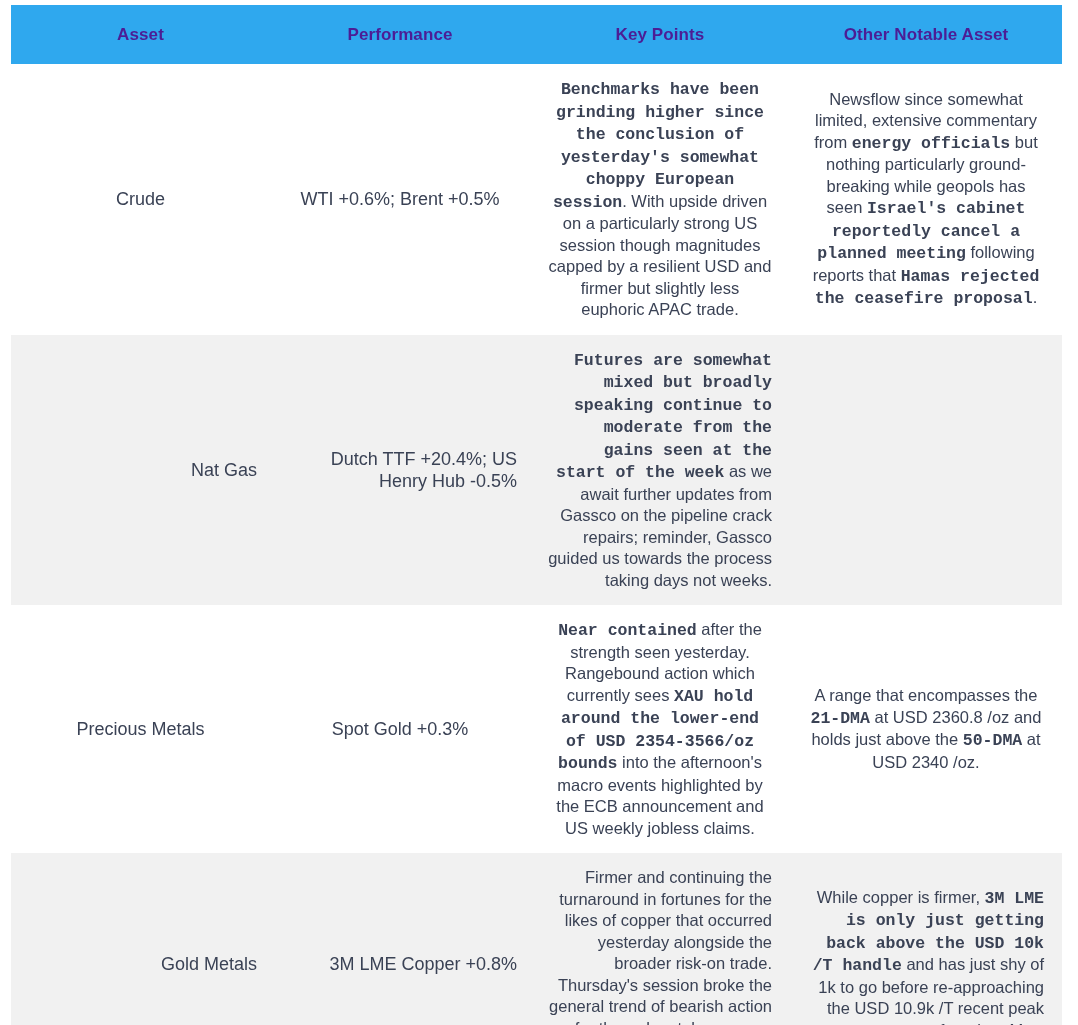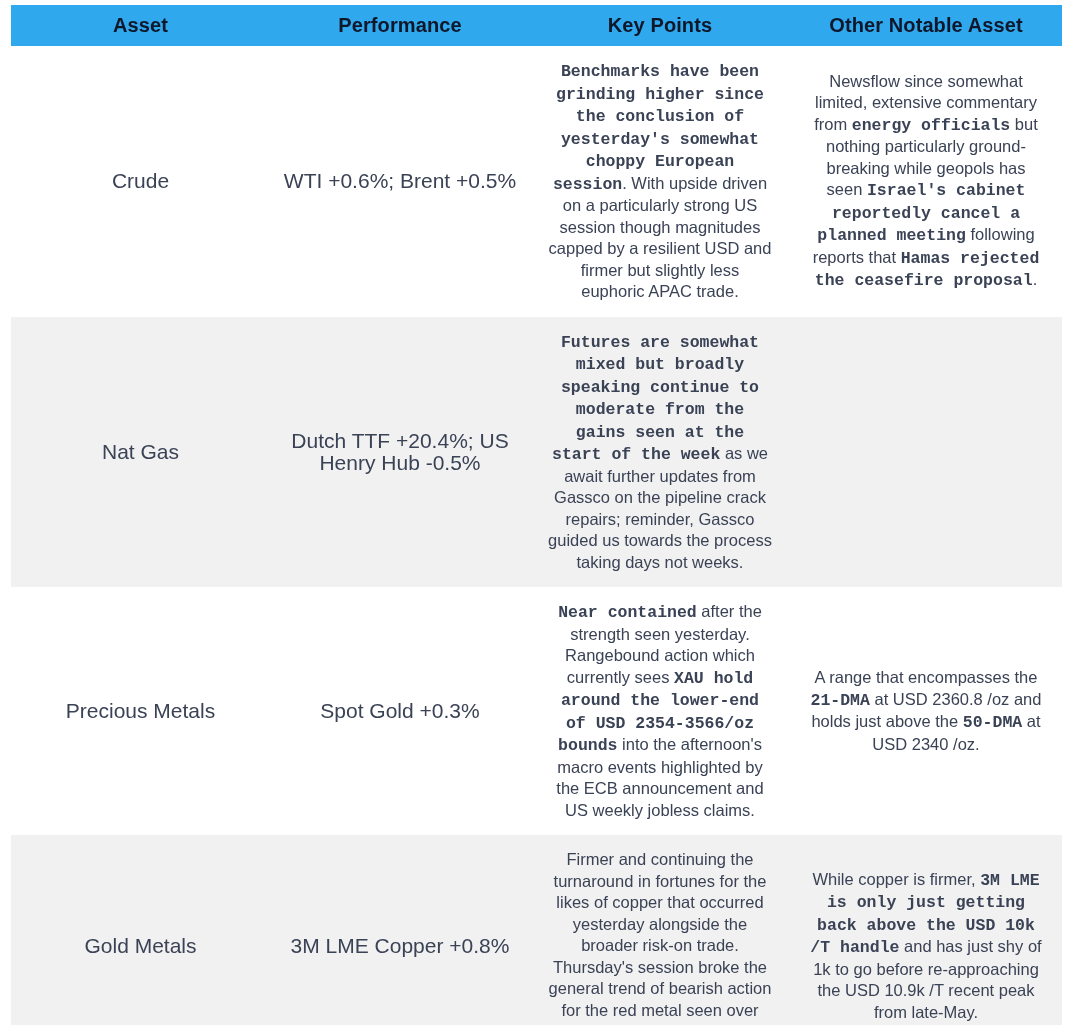--- a/index.html
+++ b/index.html
@@ -24,44 +24,44 @@
     border-collapse: collapse;
     table-layout: fixed;
   }
   table.asset-table col.c-asset       { width: 259px; }
   table.asset-table col.c-performance { width: 260px; }
   table.asset-table col.c-key         { width: 260px; }
   table.asset-table col.c-other       { width: 272px; }
 
   thead th {
     background: #2fa8ee;
-    color: #0f172a;
-    font-size: 20px;
+    color: #4c1d95;
+    font-size: 17px;
     font-weight: bold;
     text-align: center;
     height: 35px;
-    padding: 3px 6px;
+    padding: 12px 6px;
     vertical-align: middle;
     letter-spacing: 0.1px;
   }
 
   tbody td {
     color: #3a4255;
     font-size: 16.5px;
     line-height: 21.5px;
     text-align: center;
     vertical-align: middle;
     padding: 14px 13px;
   }
   tbody tr.row-odd td  { background: #ffffff; }
-  tbody tr.row-even td { background: #f1f1f1; }
+  tbody tr.row-even td { background: #f1f1f1; text-align: right; }
 
   tbody td.cell-asset,
   tbody td.cell-performance {
-    font-size: 21px;
+    font-size: 18px;
     line-height: 22px;
   }
   tbody td.cell-key,
   tbody td.cell-other {
     padding-left: 18px;
     padding-right: 18px;
   }
   b { font-weight: bold; font-family: Liberation Mono, monospace; }
 </style>
 </head>

